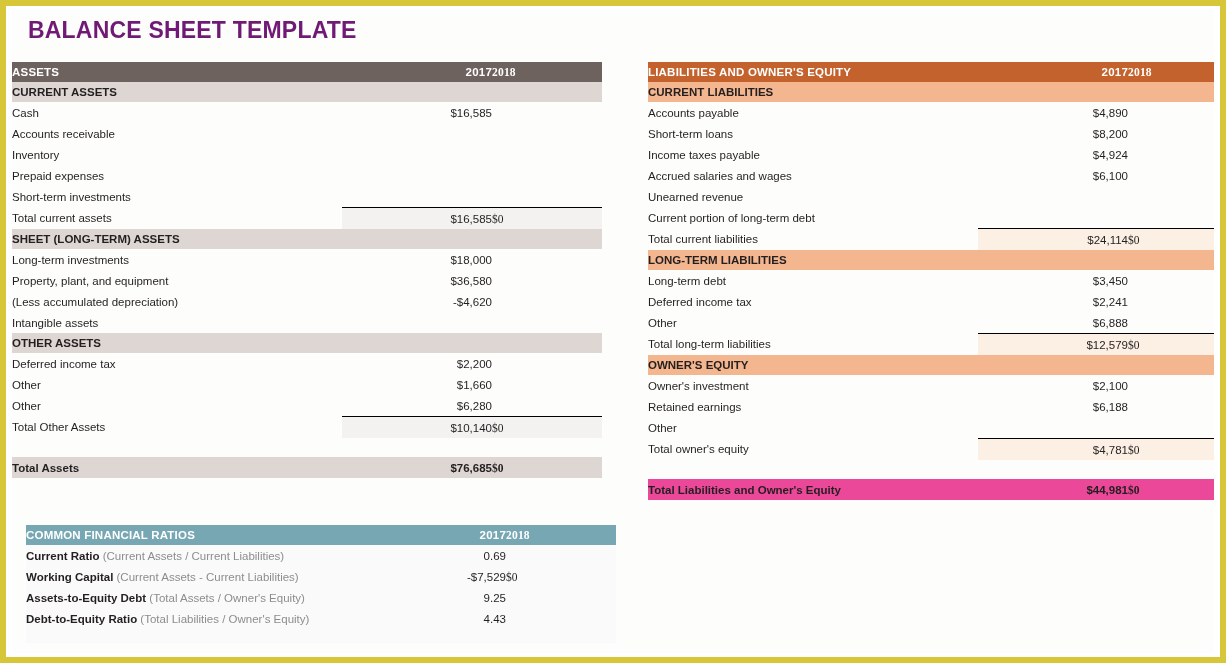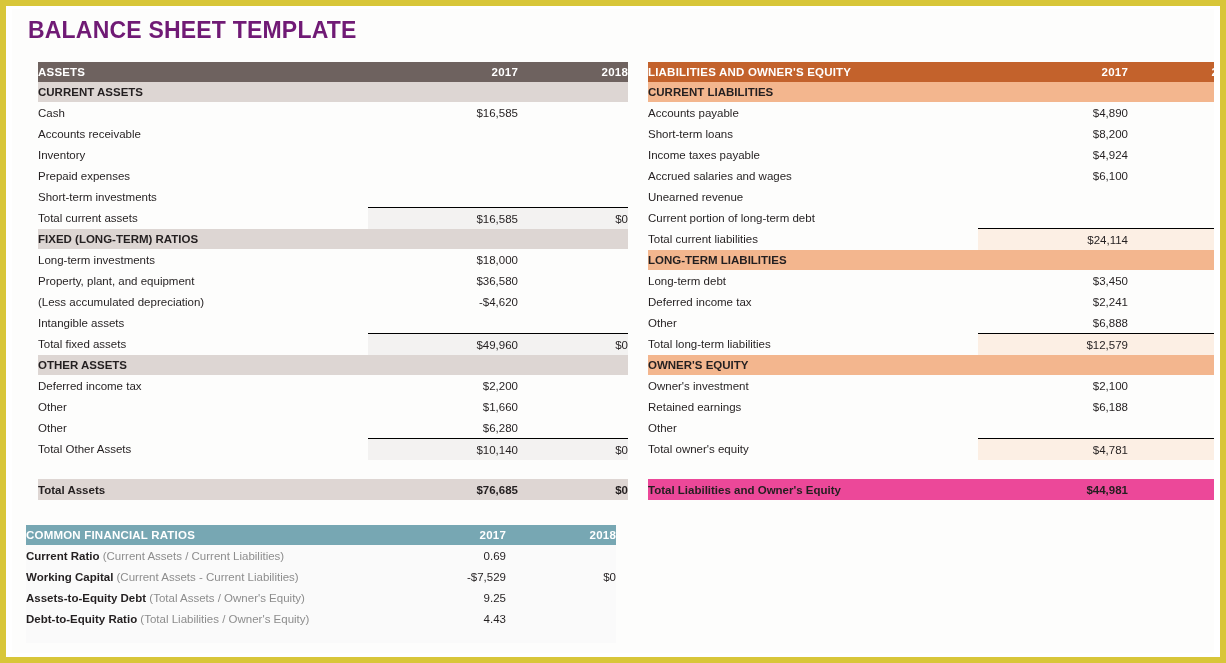--- a/index.html
+++ b/index.html
@@ -58,21 +58,21 @@
   }
   .block td {
     padding: 0;
     height: 21px;
     vertical-align: middle;
     white-space: nowrap;
     overflow: hidden;
   }
   .c-label { padding-left: 8px; text-align: left; }
   .c-2017  { text-align: right; padding-right: 36px; }
-  .c-2018  { text-align: right; padding-right: 10px; }
+  .c-2018  { text-align: left; padding-right: 10px; font-family: Liberation Serif, serif; }
 
   
   tr.hdr td {
     height: 20px;
     font-weight: bold;
     font-size: 11.5px;
     color: #ffffff;
     letter-spacing: .2px;
   }
   tr.hdr.assets td      { background: #6e625f; }
@@ -123,21 +123,21 @@
   #ratios-block .rtable { background: #fafafa; }
 </style>
 </head>
 <body>
 
 <div id="page">
   <div id="inner">
 
     <div class="title">BALANCE SHEET TEMPLATE</div>
 
-    <div class="block" id="assets-block" style="left:26px; top:53px; width:590px;">
+    <div class="block" id="assets-block" style="left:0; top:53px; width:590px;">
       <table>
         <colgroup>
             <col style="width:330px">
             <col style="width:150px">
             <col style="width:110px">
           </colgroup>
         <tbody id="assets-body">
             <tr class="hdr assets">
               <td class="c-label">ASSETS</td>
               <td class="c-2017">2017</td>
@@ -172,21 +172,21 @@
               <td class="c-label">Short-term investments</td>
               <td class="c-2017"></td>
               <td class="c-2018"></td>
             </tr>
             <tr class="total ">
               <td class="c-label">Total current assets</td>
               <td class="c-2017">$16,585</td>
               <td class="c-2018">$0</td>
             </tr>
             <tr class="sub grey">
-              <td class="c-label">FIXED (LONG-TERM) RATIOS</td>
+              <td class="c-label">SHEET (LONG-TERM) ASSETS</td>
               <td class="c-2017"></td>
               <td class="c-2018"></td>
             </tr>
             <tr class="item">
               <td class="c-label">Long-term investments</td>
               <td class="c-2017">$18,000</td>
               <td class="c-2018"></td>
             </tr>
             <tr class="item">
               <td class="c-label">Property, plant, and equipment</td>
@@ -195,25 +195,20 @@
             </tr>
             <tr class="item">
               <td class="c-label">(Less accumulated depreciation)</td>
               <td class="c-2017">-$4,620</td>
               <td class="c-2018"></td>
             </tr>
             <tr class="item">
               <td class="c-label">Intangible assets</td>
               <td class="c-2017"></td>
               <td class="c-2018"></td>
-            </tr>
-            <tr class="total ">
-              <td class="c-label">Total fixed assets</td>
-              <td class="c-2017">$49,960</td>
-              <td class="c-2018">$0</td>
             </tr>
             <tr class="sub grey">
               <td class="c-label">OTHER ASSETS</td>
               <td class="c-2017"></td>
               <td class="c-2018"></td>
             </tr>
             <tr class="item">
               <td class="c-label">Deferred income tax</td>
               <td class="c-2017">$2,200</td>
               <td class="c-2018"></td>

